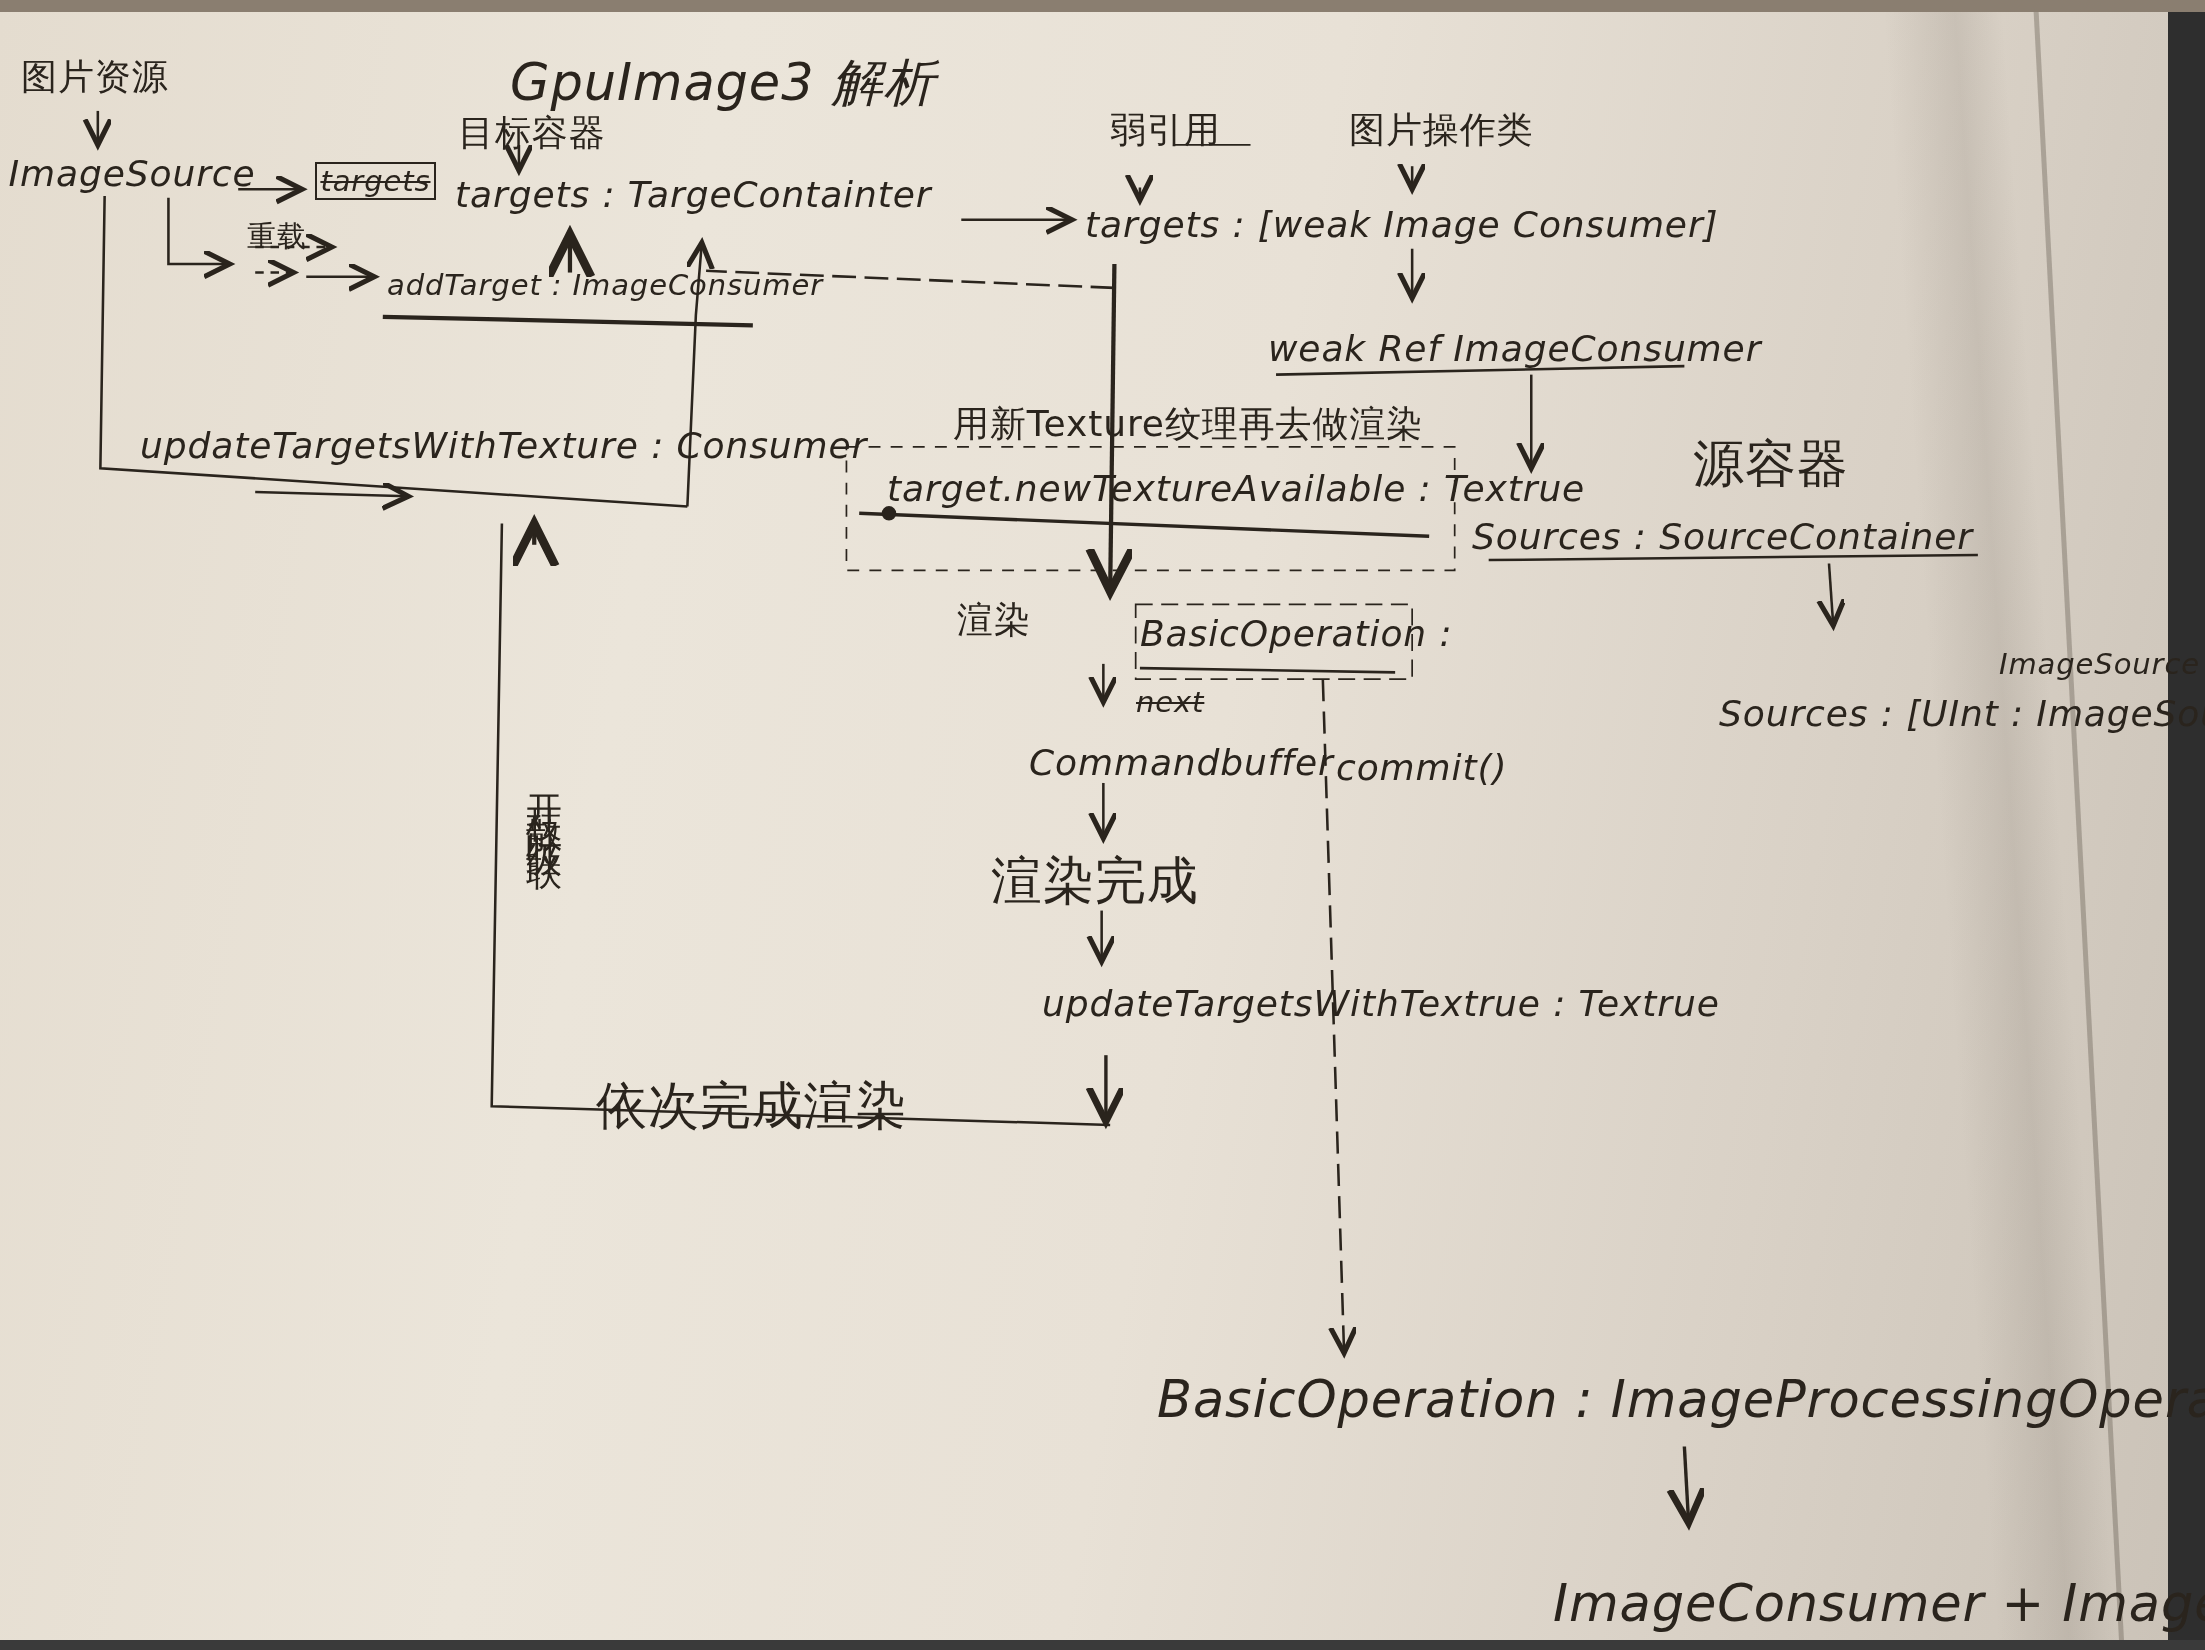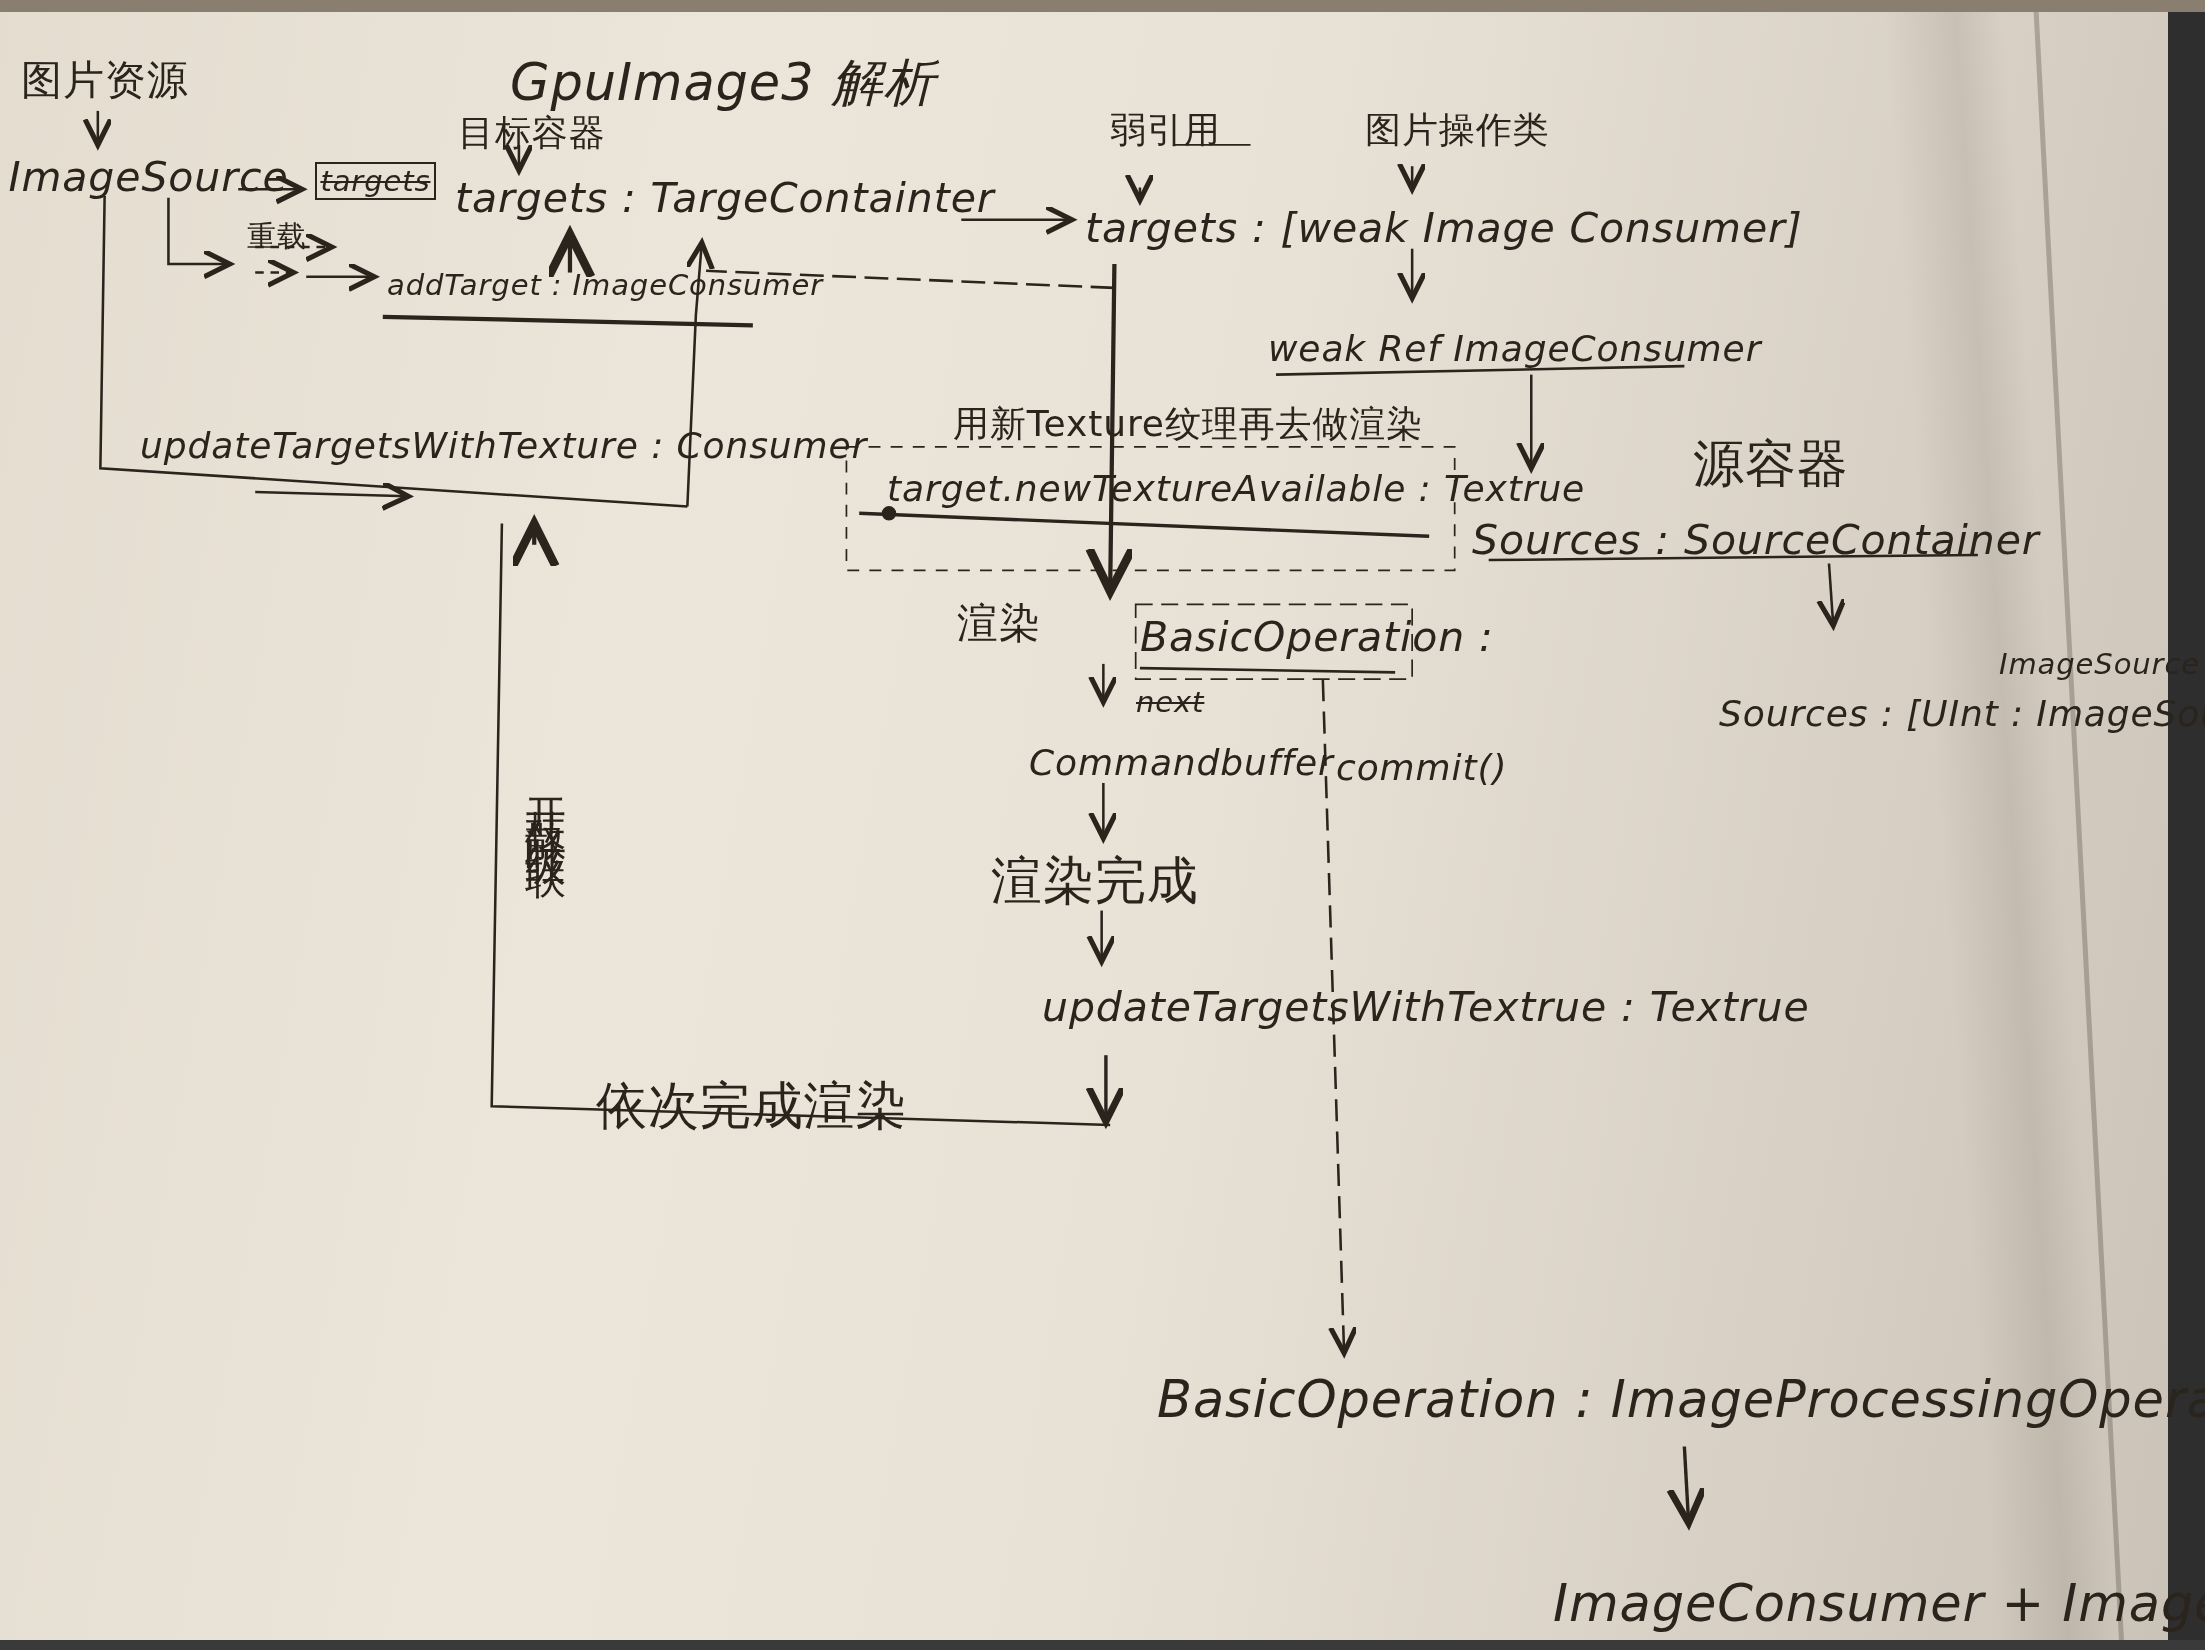--- a/index.html
+++ b/index.html
@@ -10,21 +10,21 @@
   .paper-shadow{position:absolute;left:1940px;top:0;width:119px;height:1640px;
     background:linear-gradient(90deg,rgba(0,0,0,0) 0%,rgba(80,70,60,0.12) 60%,rgba(0,0,0,0) 100%);
     transform:skewX(4deg);}
   .paper-edge{position:absolute;left:2076px;top:0;width:5.1px;height:1640px;background:rgba(90,80,70,0.35);transform:skewX(3deg);}
   .top-band{position:absolute;left:0;top:0;width:2205px;height:12px;background:#8a7e70;}
   .bottom-bar{position:absolute;left:0;top:1640px;width:2205px;height:10.2px;background:#3a3a3a;}
   .hw{position:absolute;color:#2a241d;white-space:nowrap;font-family:"DejaVu Sans", sans-serif;
       font-style:italic;letter-spacing:0.9px;}
   .hw.cn{font-style:normal;}
   .sz-xl{font-size:51px;}
-  .sz-l{font-size:41px;}
+  .sz-l{font-size:36px;}
   .sz-m{font-size:36px;}
   .sz-s{font-size:29px;}
   svg.lines{position:absolute;left:0;top:0;}
 </style>
 </head>
 <body>
 
 <div class="paper"></div>
 <div class="paper-shadow"></div>
 <div class="paper-edge"></div>
@@ -113,21 +113,21 @@
 <div class="hw cn sz-m" style="left:458px;top:109px;">目标容器</div>
 <div class="hw sz-s" style="left:315px;top:162px;text-decoration:line-through;border:2.6px solid #2a241d;padding:0 3.4px;text-align:center;">targets</div>
 <div class="hw sz-l" style="left:455px;top:174px;">targets : TargeContainter</div>
 
 <div class="hw cn sz-s" style="left:247px;top:217px;">重载</div>
 <div class="hw sz-s" style="left:387px;top:268px;">addTarget : ImageConsumer</div>
 
 <div class="hw sz-m" style="left:140px;top:425px;">updateTargetsWithTexture : Consumer</div>
 
 <div class="hw cn sz-m" style="left:1110px;top:106px;">弱引用</div>
-<div class="hw cn sz-m" style="left:1349px;top:106px;margin-left:16px;">图片操作类</div>
+<div class="hw cn sz-m" style="left:1349px;top:106px;">图片操作类</div>
 
 <div class="hw sz-l" style="left:1085px;top:204px;">targets : [weak Image Consumer]</div>
 
 <div class="hw sz-m" style="left:1268px;top:328px;">weak Ref ImageConsumer</div>
 
 <div class="hw cn sz-xl" style="left:1693px;top:430px;">源容器</div>
 <div class="hw sz-l" style="left:1472px;top:492px;margin-top:24px;">Sources : SourceContainer</div>
 
 <div class="hw sz-s" style="left:1999px;top:647px;">ImageSource</div>
 <div class="hw sz-m" style="left:1719px;top:693px;">Sources : [UInt : ImageSource]</div>

